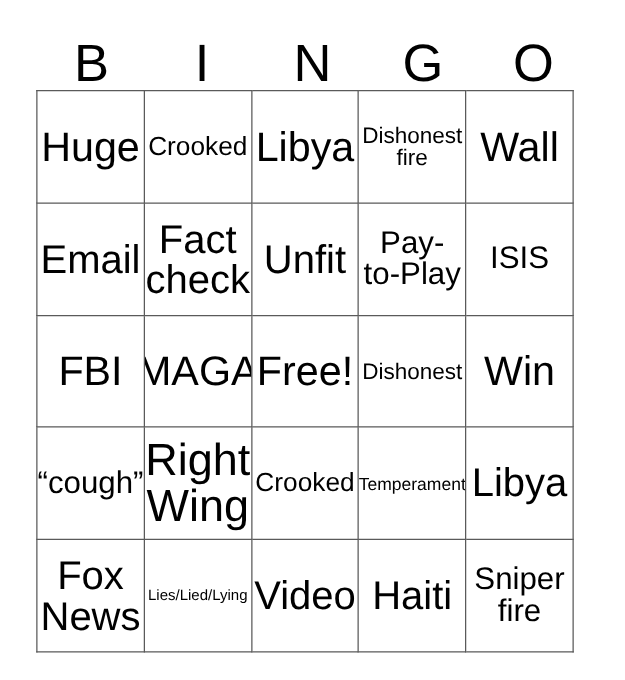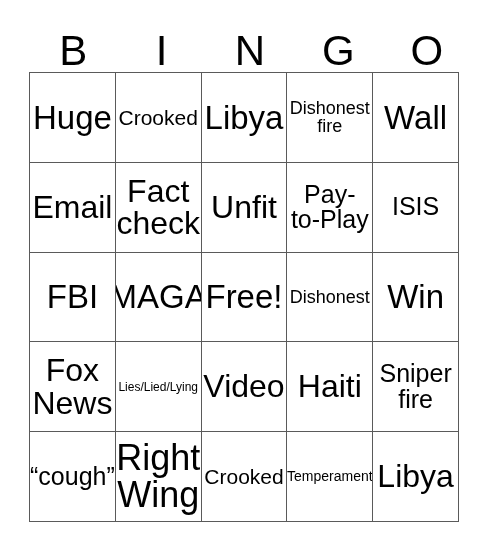--- a/index.html
+++ b/index.html
@@ -148,51 +148,51 @@
           </td>
         <td>
             <div class="cell-inner fs-xs">Dishonest</div>
           </td>
         <td>
             <div class="cell-inner fs-xl">Win</div>
           </td>
       </tr>
       <tr>
         <td>
+            <div class="cell-inner fs-md">“cough”</div>
+          </td>
+        <td>
+            <div class="cell-inner fs-xxl">Right
+Wing</div>
+          </td>
+        <td>
+            <div class="cell-inner fs-sm">Crooked</div>
+          </td>
+        <td>
+            <div class="cell-inner fs-xxs">Temperament</div>
+          </td>
+        <td>
+            <div class="cell-inner fs-lg">Libya</div>
+          </td>
+      </tr>
+      <tr>
+        <td>
             <div class="cell-inner fs-lg">Fox
 News</div>
           </td>
         <td>
             <div class="cell-inner fs-tiny">Lies/Lied/Lying</div>
           </td>
         <td>
             <div class="cell-inner fs-lg">Video</div>
           </td>
         <td>
             <div class="cell-inner fs-lg">Haiti</div>
           </td>
         <td>
             <div class="cell-inner fs-md">Sniper
 fire</div>
           </td>
       </tr>
-      <tr>
-        <td>
-            <div class="cell-inner fs-md">“cough”</div>
-          </td>
-        <td>
-            <div class="cell-inner fs-xxl">Right
-Wing</div>
-          </td>
-        <td>
-            <div class="cell-inner fs-sm">Crooked</div>
-          </td>
-        <td>
-            <div class="cell-inner fs-xxs">Temperament</div>
-          </td>
-        <td>
-            <div class="cell-inner fs-lg">Libya</div>
-          </td>
-      </tr>
     </tbody>
   </table>
 
 </div>
 
 </body></html>

